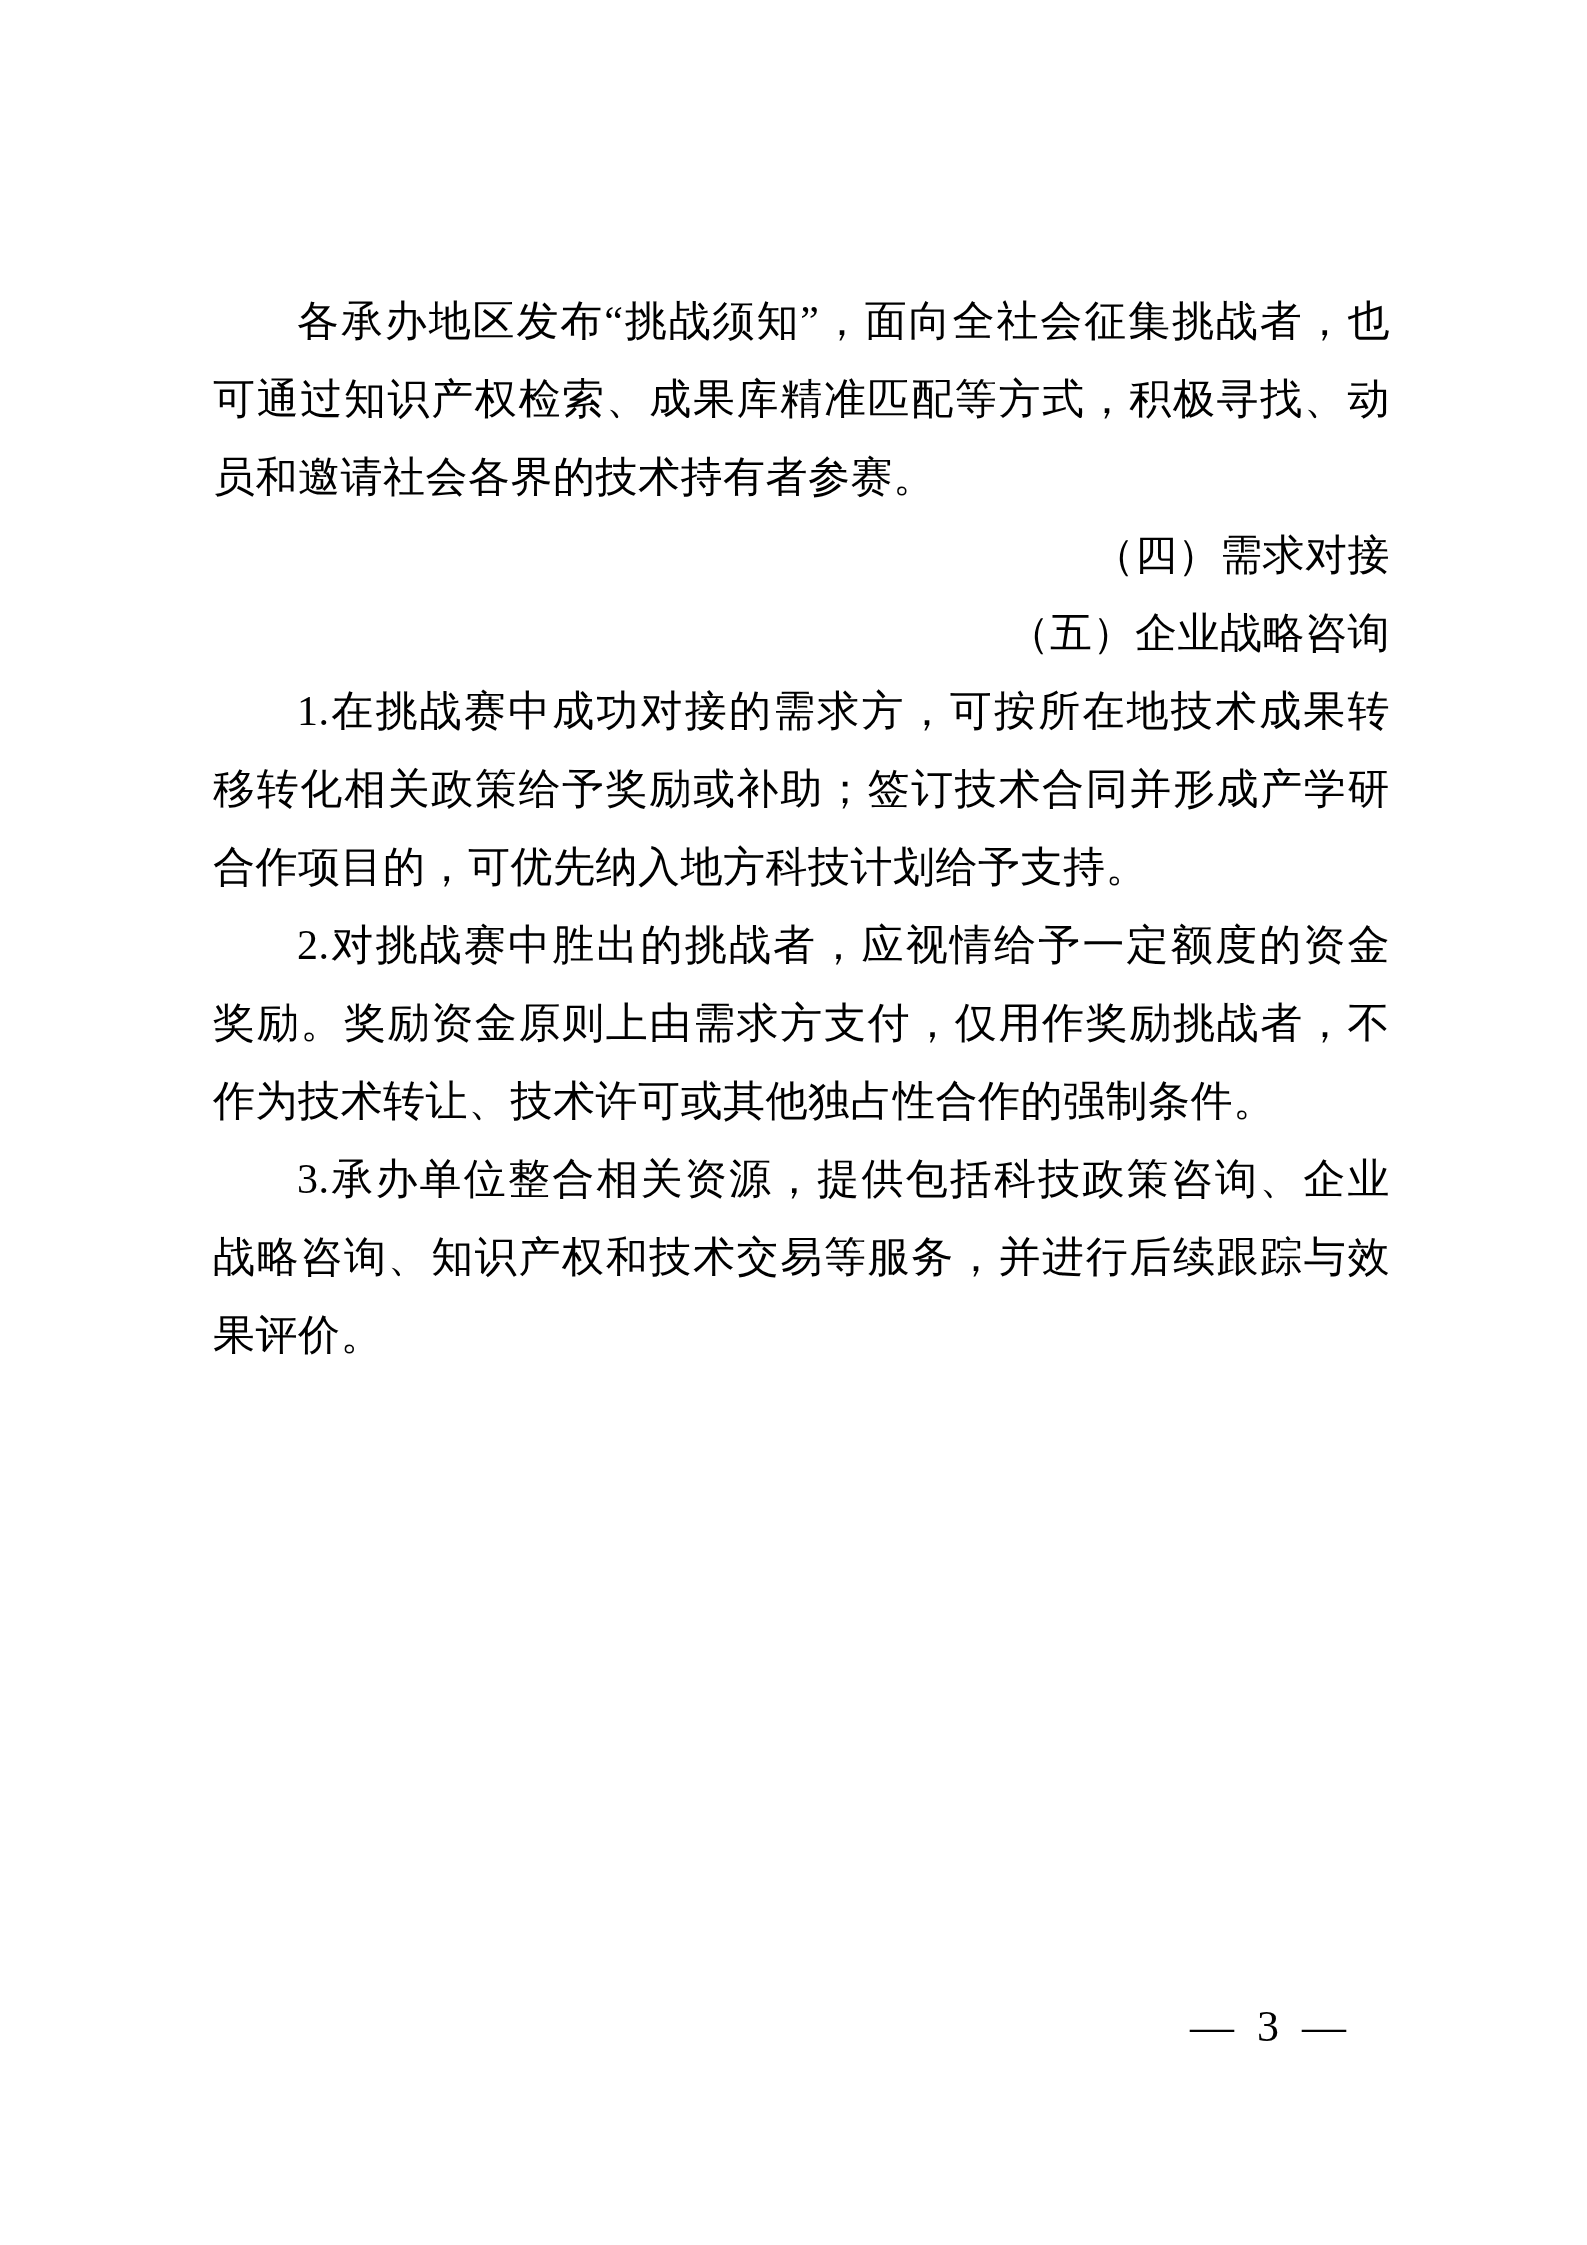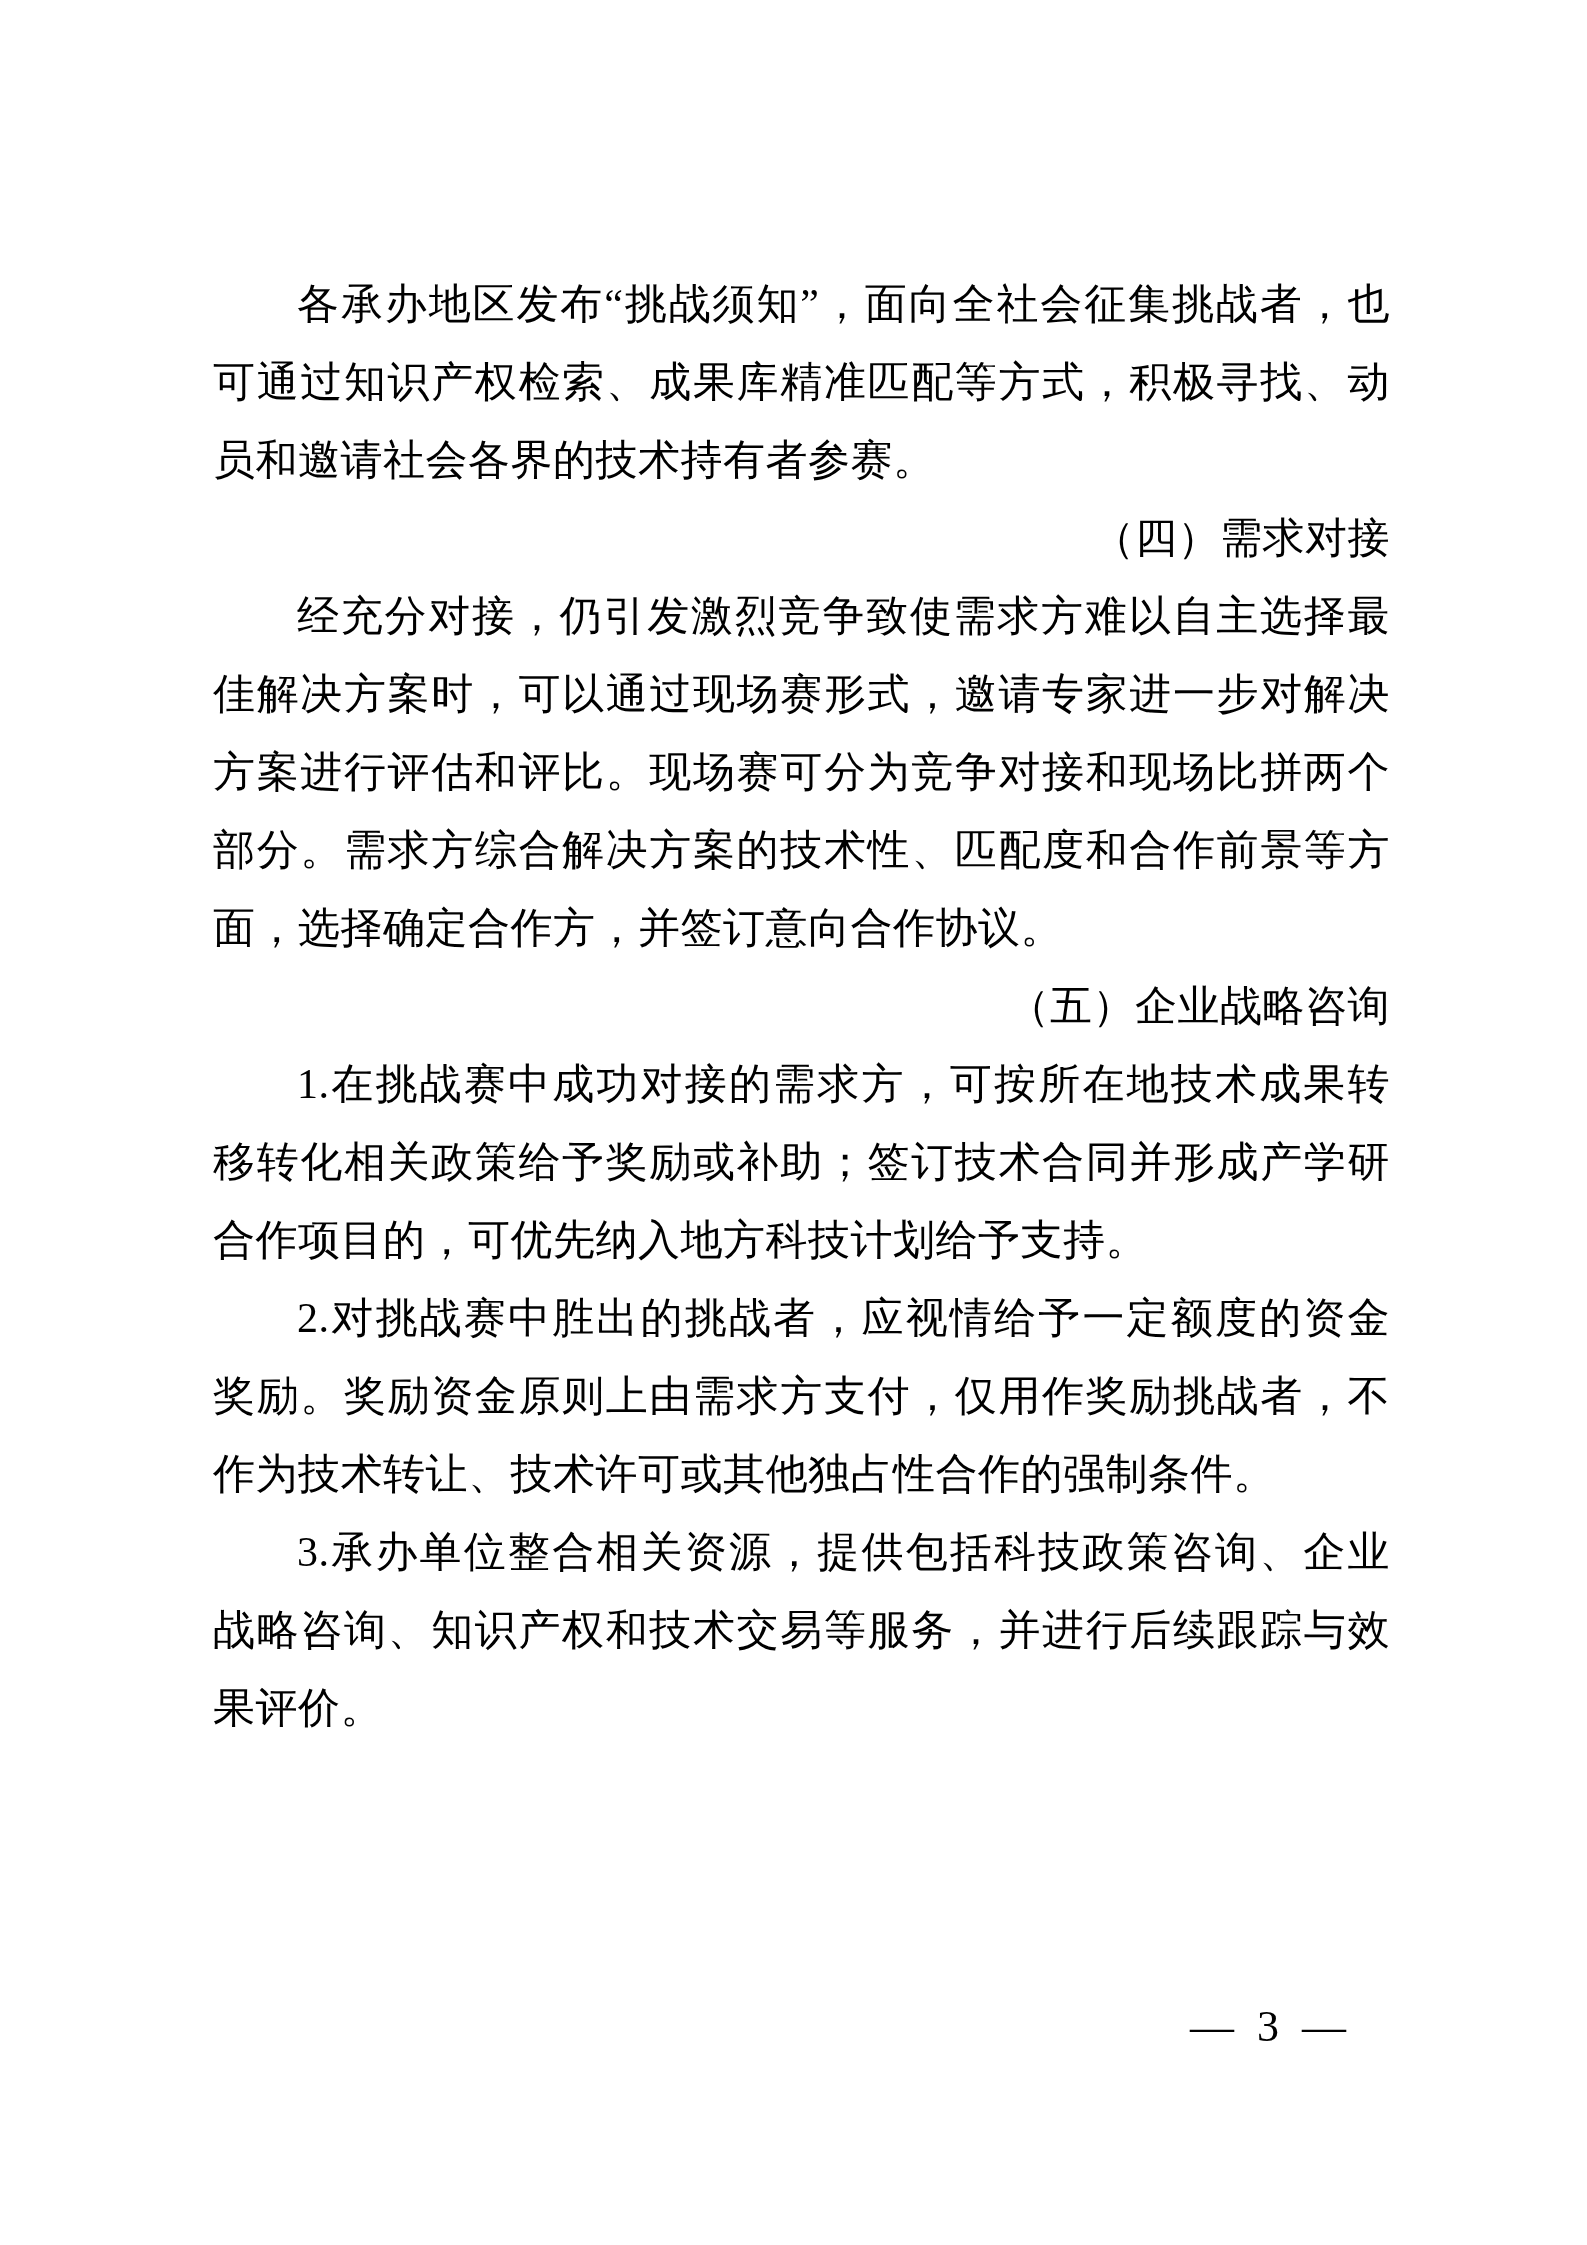--- a/index.html
+++ b/index.html
@@ -12,21 +12,21 @@
     width: 1587px;
     height: 2245px;
     background: #ffffff;
     overflow: hidden;
     font-family: "Liberation Serif", "DejaVu Serif", serif;
     color: #000000;
   }
   .content {
     position: absolute;
     left: 213px;
-    top: 265px;
+    top: 282px;
     width: 1177px;
   }
   .para {
     margin: 0;
     font-size: 42px;
     line-height: 78px;
     text-align: justify;
     text-indent: 2em;
     letter-spacing: 0.5px;
     word-break: break-all;
@@ -45,20 +45,19 @@
     color: #000000;
   }
 </style>
 </head>
 <body>
 
 <div class="page">
   <div class="content">
     <p class="para">各承办地区发布“挑战须知”，面向全社会征集挑战者，也可通过知识产权检索、成果库精准匹配等方式，积极寻找、动员和邀请社会各界的技术持有者参赛。</p>
     <p class="para heading">（四）需求对接</p>
-    <p class="para">经充分对接，仍引发激烈竞争致使需求方难以自主选择最佳解决方案时，可以通过现场赛形式，邀请专家进一步对解决方案进行评估和评比。现场赛可分为竞争对接和现场比拼两个部分。需求方综合解决方案的技术性、匹配度和合作前景等方面，选择确定合作方，并签订意向合作协议。</p>
     <p class="para heading">（五）企业战略咨询</p>
     <p class="para">1.在挑战赛中成功对接的需求方，可按所在地技术成果转移转化相关政策给予奖励或补助；签订技术合同并形成产学研合作项目的，可优先纳入地方科技计划给予支持。</p>
     <p class="para">2.对挑战赛中胜出的挑战者，应视情给予一定额度的资金奖励。奖励资金原则上由需求方支付，仅用作奖励挑战者，不作为技术转让、技术许可或其他独占性合作的强制条件。</p>
     <p class="para">3.承办单位整合相关资源，提供包括科技政策咨询、企业战略咨询、知识产权和技术交易等服务，并进行后续跟踪与效果评价。</p>
   </div>
   <div class="footer">— 3 —</div>
 </div>
 
 </body></html>

